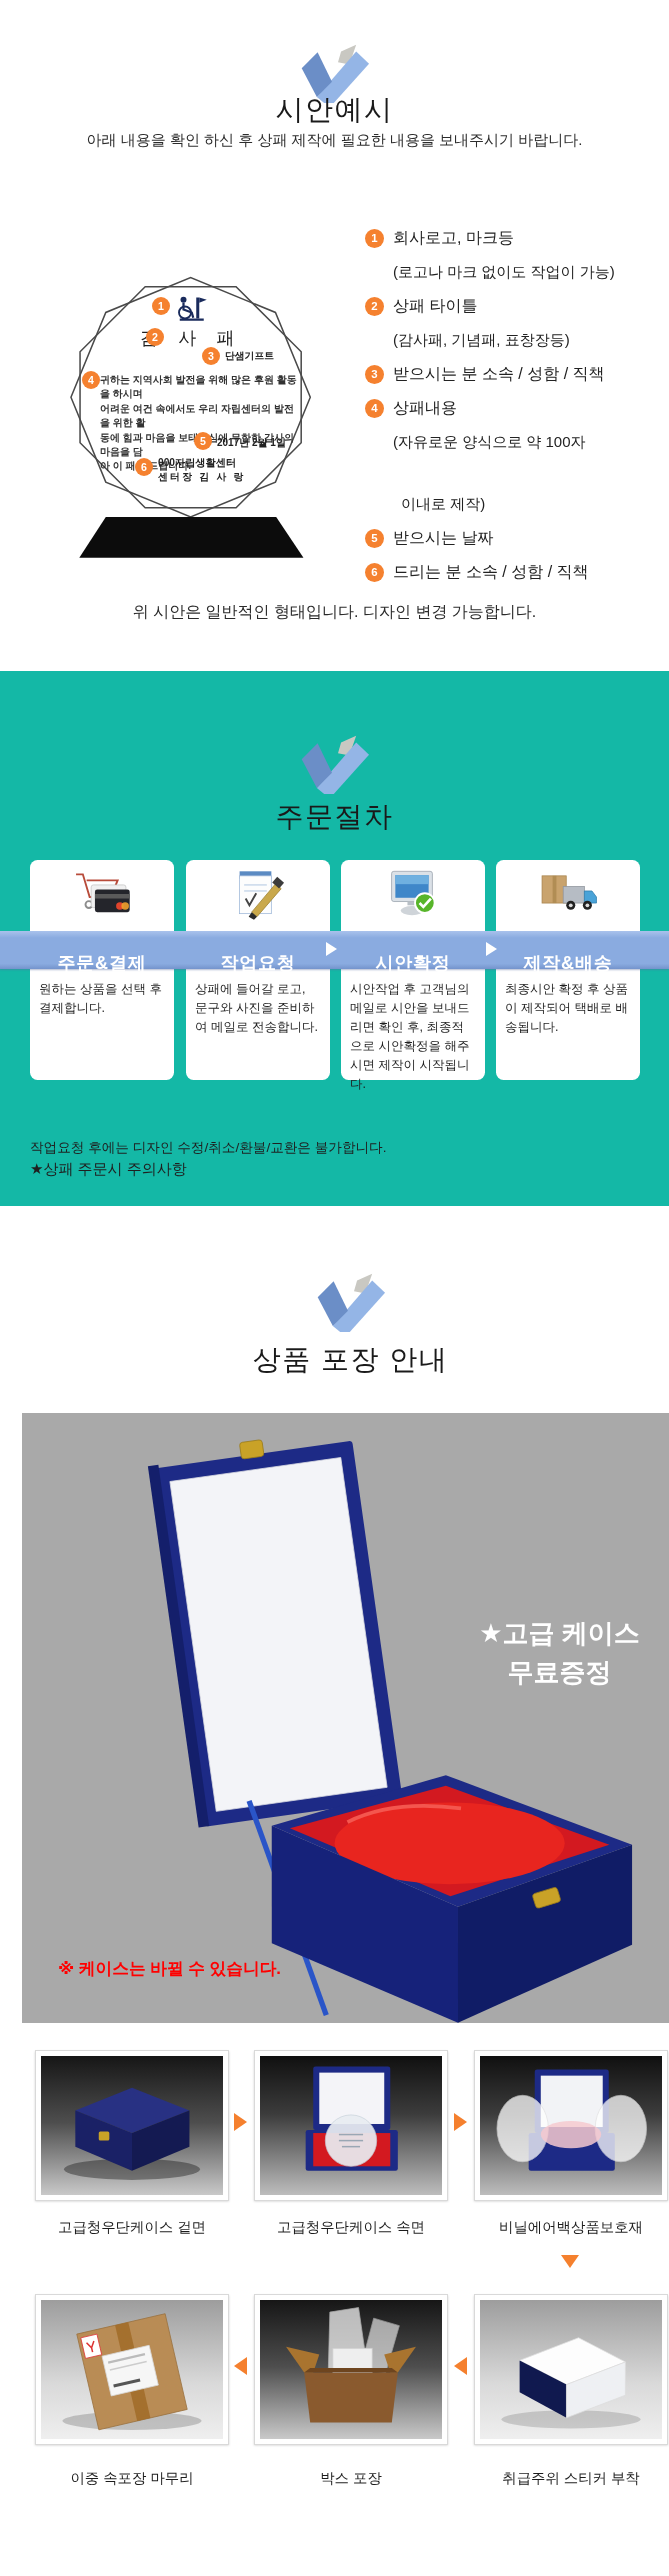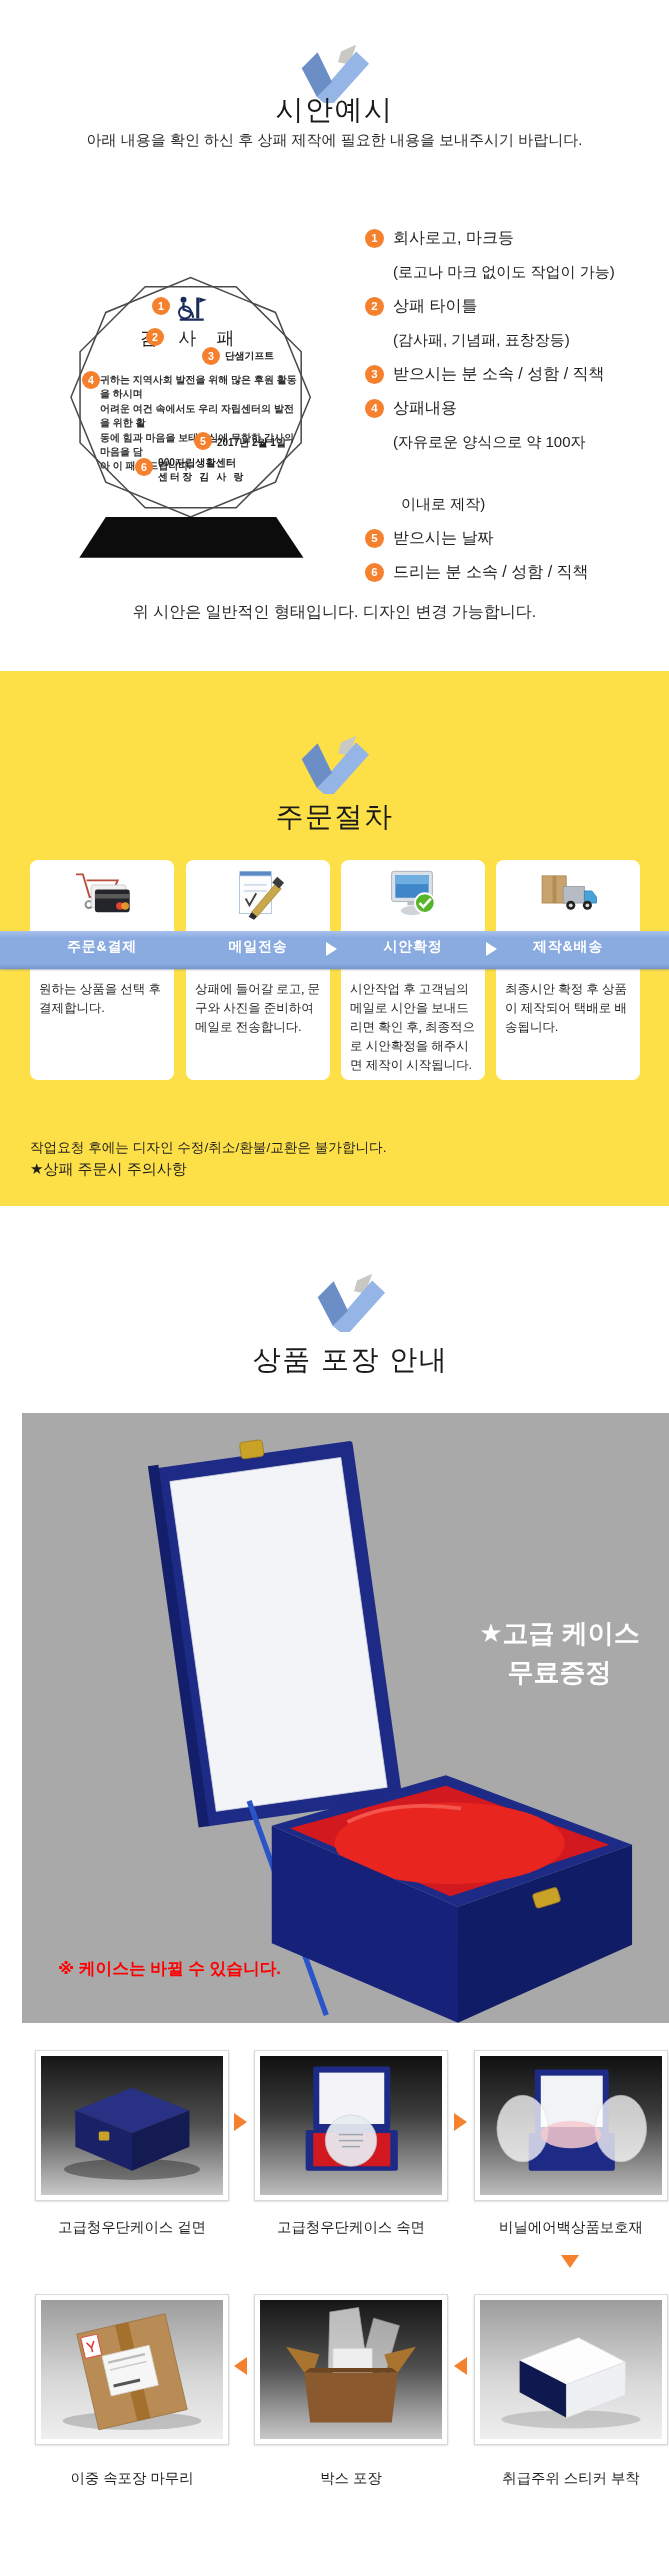--- a/index.html
+++ b/index.html
@@ -23,30 +23,30 @@
   .badge.sm{width:18px;height:18px;font-size:10.6px;}
   .badge.lg{width:19px;height:19px;font-size:11.4px;flex:0 0 19px;}
 
   
   .list{left:365px;top:221px;width:303px;}
   .li{display:flex;align-items:center;height:34px;font-size:16px;color:#222;}
   .li .badge{margin-right:9px;}
   .li.sub{padding-left:28px;height:34px;align-items:center;font-size:15px;}
 
   
-  .sec2{left:0;top:671px;width:669px;height:535px;background:#fde047;}
-  .cards{position:absolute;top:189px;left:0;width:669px;height:258px;font-family:Liberation Serif, serif;}
+  .sec2{left:0;top:671px;width:669px;height:535px;background:#14b8a6;}
+  .cards{position:absolute;top:189px;left:0;width:669px;height:258px;}
   .card{position:absolute;top:0;width:144px;height:220px;background:#fff;border-radius:7.6px;}
   .card .icon-zone{height:71px;display:flex;align-items:center;justify-content:center;}
   .card .desc{margin-top:38px;padding:10.6px 9px 0 9px;font-size:12.5px;line-height:19px;color:#1f1f1f;}
   .band{position:absolute;top:260px;left:0;width:669px;height:38px;
         background:linear-gradient(180deg,#a9c2ec 0%,#8aabe0 18%,#8aabe0 86%,#7493cc 100%);
         box-shadow:0 1.5px 1.5px rgba(90,110,160,.35);}
-  .band-label{position:absolute;top:0;height:32px;display:flex;align-items:center;justify-content:center;
-              color:#fff;font-size:14px;font-weight:bold;letter-spacing:0.8px;}
+  .band-label{position:absolute;top:16px;height:32px;display:flex;align-items:center;justify-content:center;
+              color:#fff;font-size:18px;font-weight:bold;letter-spacing:0.8px;}
   .tri-r-w{width:0;height:0;border-left:11.4px solid #fff;border-top:7.6px solid transparent;border-bottom:7.6px solid transparent;}
   .notice-t{font-size:15px;color:#1f1f1f;margin-top:48px;}
   .notice-b{font-size:13.6px;color:#1f1f1f;}
 
   
   .sec3{left:16px;top:1206px;width:669px;height:1370px;background:#fff;}
   .hero{position:absolute;left:6px;top:207px;width:657px;height:610px;background:#a9a9a9;}
   .hero-cap{position:absolute;left:439px;top:201px;width:197px;text-align:center;
             color:#fff;font-size:26px;font-weight:bold;line-height:39px;}
   .hero-note{position:absolute;left:36px;top:544px;color:#f00;font-size:16.7px;font-weight:bold;}
@@ -211,21 +211,21 @@
             <circle cx="68" cy="53" r="6" fill="#222"></circle>
               <circle cx="68" cy="53" r="2.5" fill="#ddd"></circle>
           </svg>
         </div>
         <div class="desc">최종시안 확정 후 상품이 제작되어 택배로 배송됩니다.</div>
       </div>
     </div>
 
     <div class="band">
       <div class="band-label" style="left:30px;width:144px;">주문&amp;결제</div>
-      <div class="band-label" style="left:186px;width:144px;">메일전송</div>
+      <div class="band-label" style="left:186px;width:144px;">작업요청</div>
       <div class="abs tri-r-w" style="left:326px;top:11.4px;"></div>
       <div class="band-label" style="left:341px;width:144px;">시안확정</div>
       <div class="abs tri-r-w" style="left:486px;top:11.4px;"></div>
       <div class="band-label" style="left:496px;width:144px;text-align:center;">제작&amp;배송</div>
     </div>
 
     <div class="abs notice-t" style="left:30px;top:441px;">★상패 주문시 주의사항</div>
     <div class="abs notice-b" style="left:30px;top:468px;">작업요청 후에는 디자인 수정/취소/환불/교환은 불가합니다.</div>
   </div>
 

